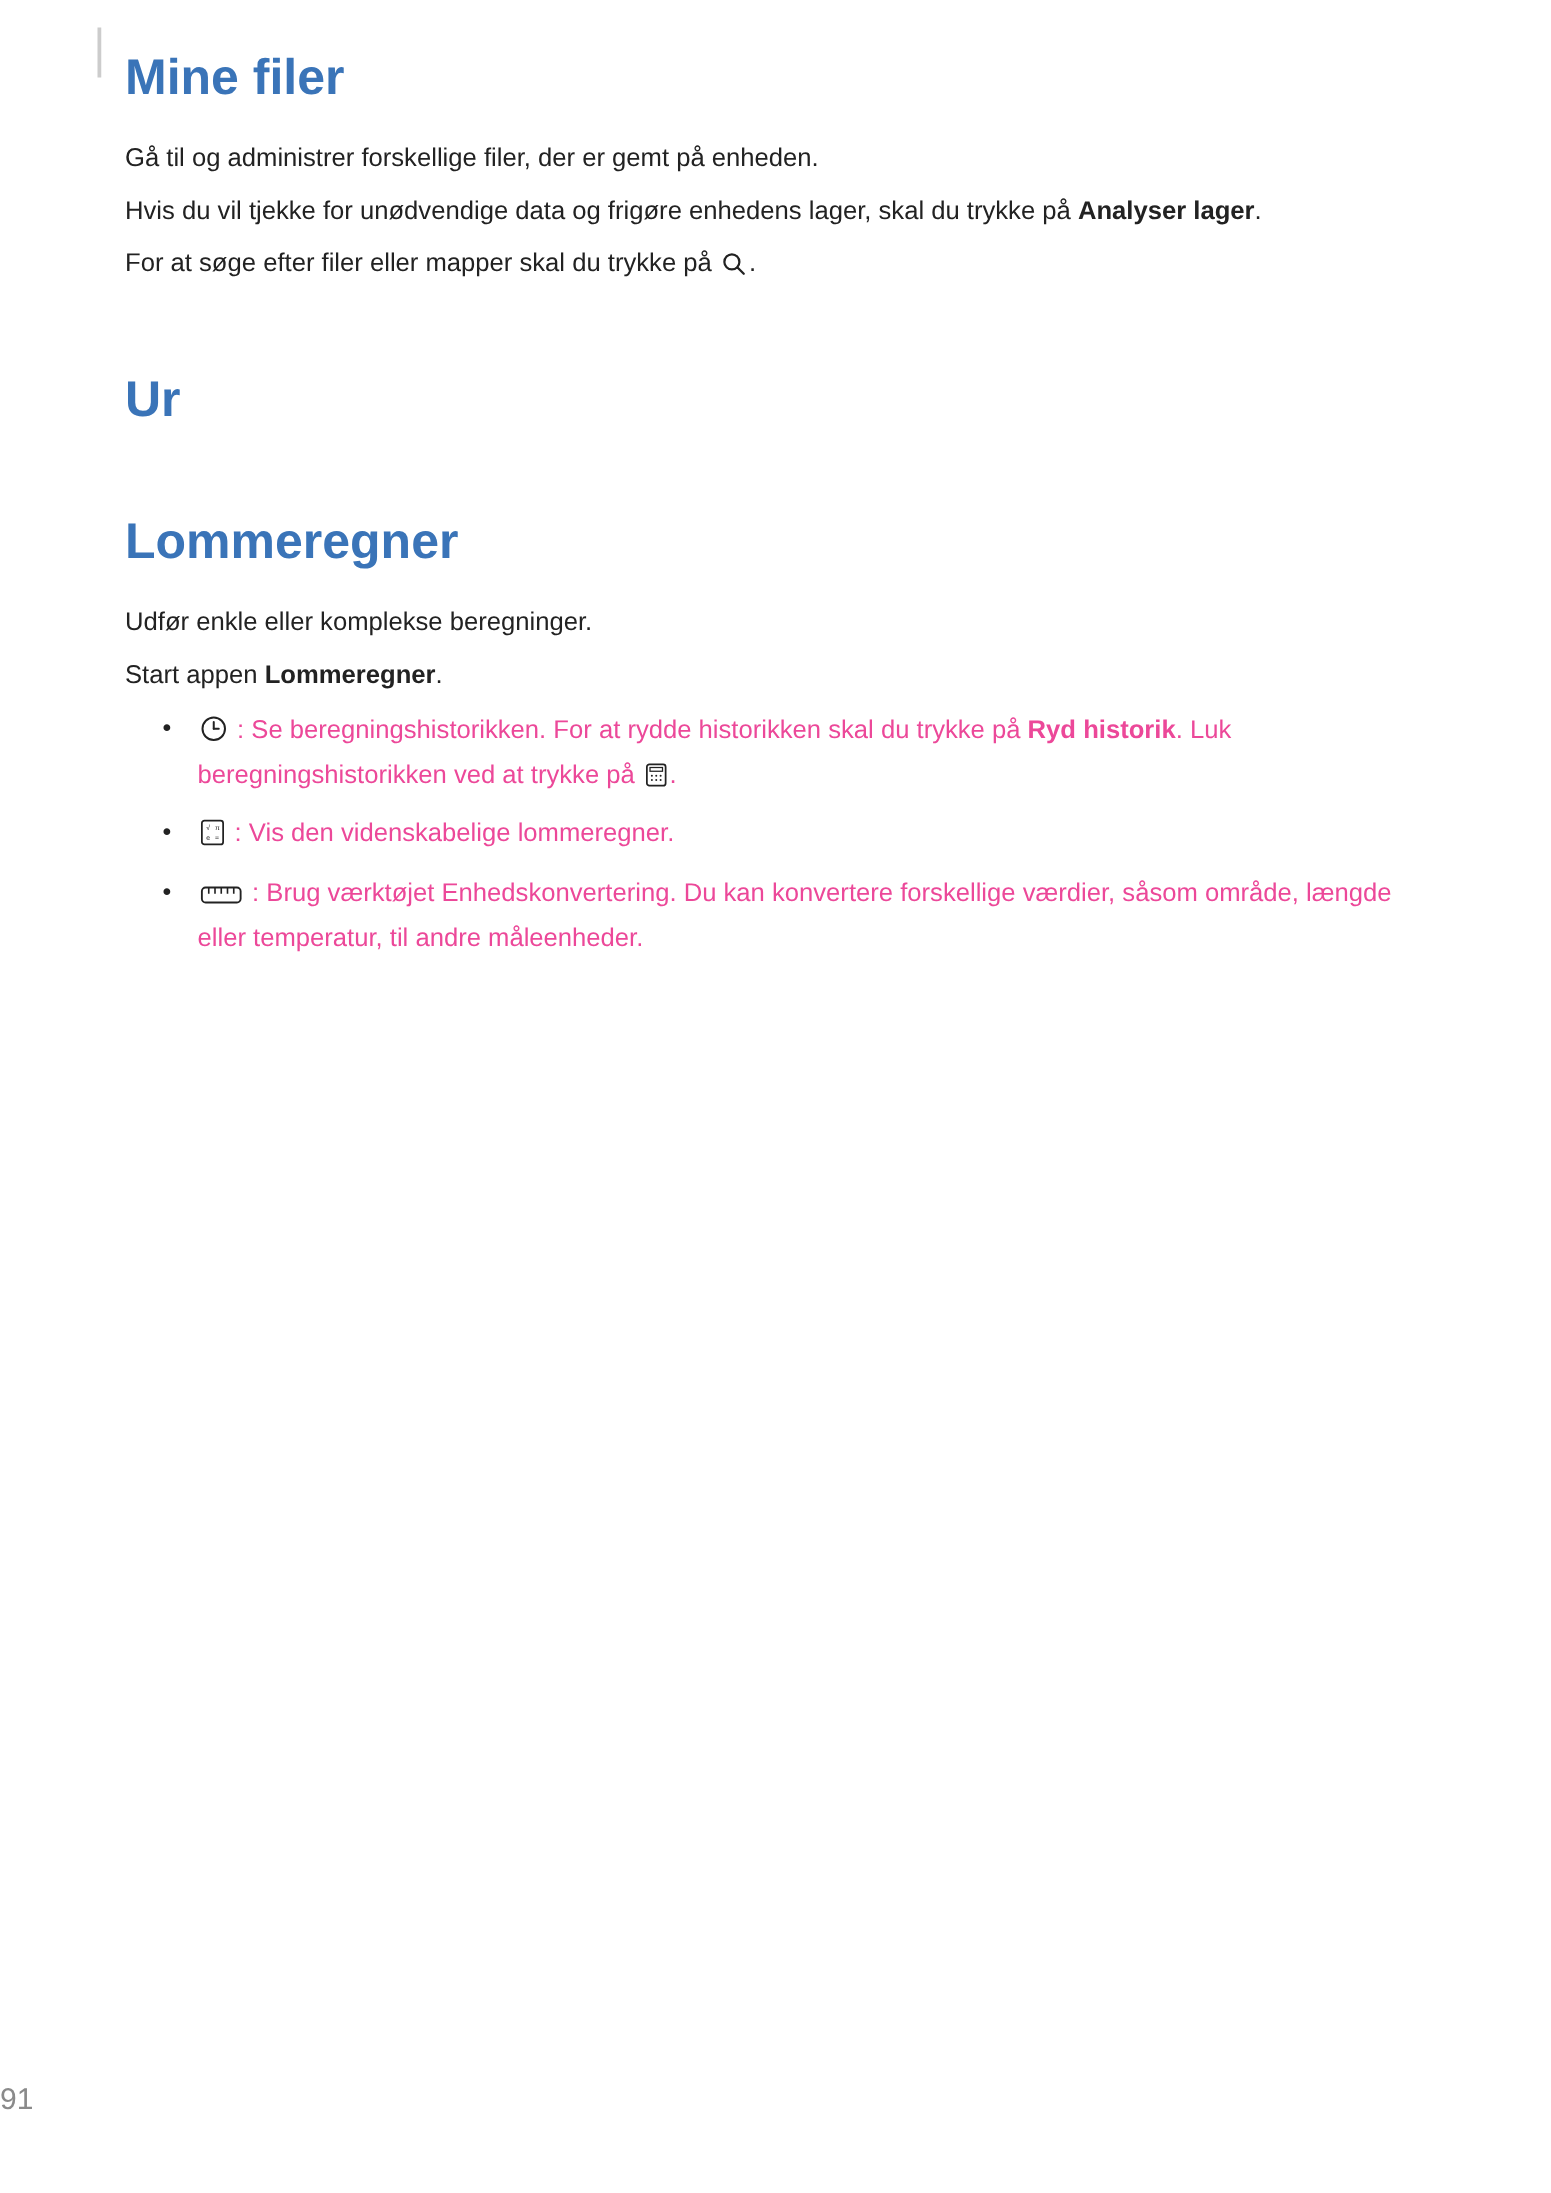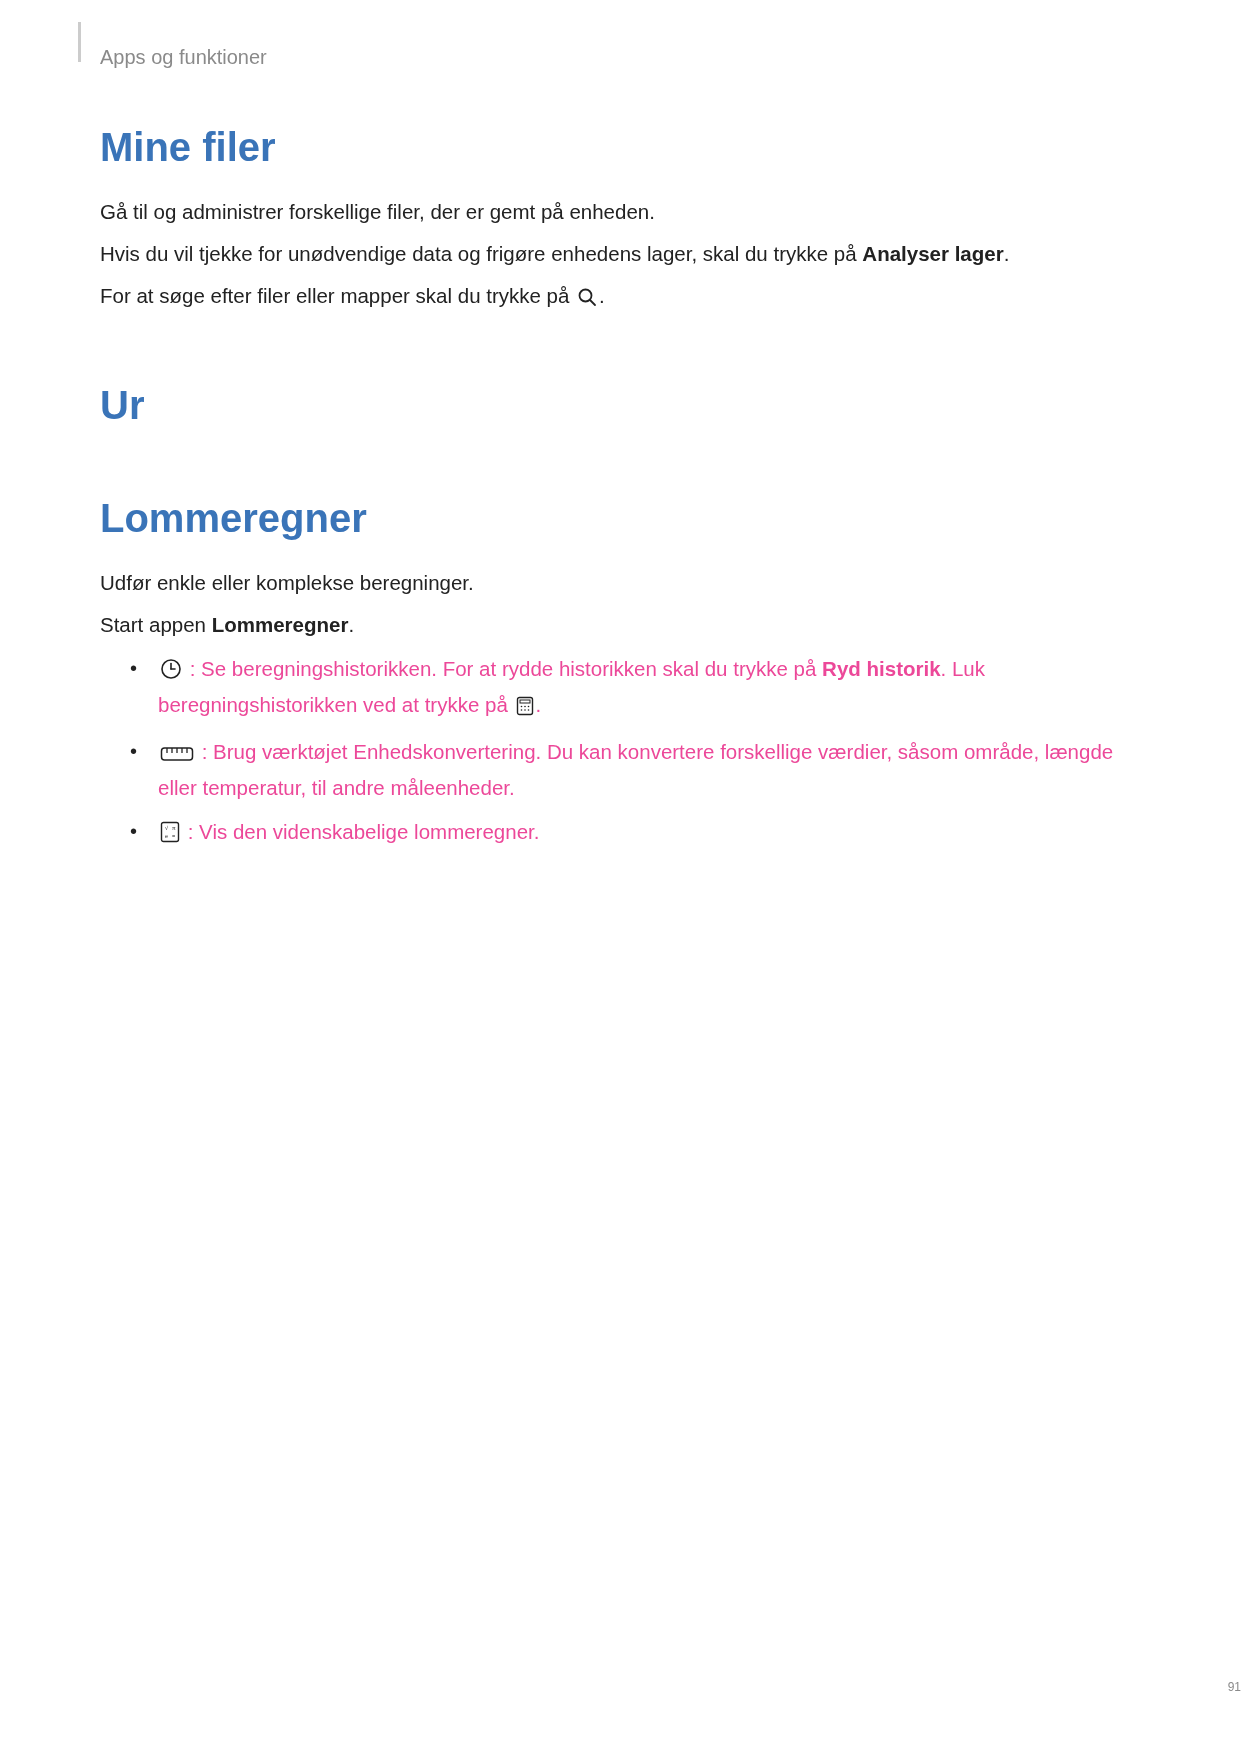--- a/index.html
+++ b/index.html
@@ -70,33 +70,32 @@
   .inline-icon {
     display: inline-block;
     vertical-align: -4px;
     margin: 0 2px;
   }
   .page-number {
     position: absolute;
     bottom: 60px;
     left: 0;
     right: 0;
-    text-align: right;
-    font-size: 12px;
+    text-align: left;
+    font-size: 24px;
     color: #8a8a8a;
   }
 </style>
 </head>
 <body>
 
 <div class="header-rule"></div>
 
 <div class="page">
 
-  <div class="breadcrumb">Apps og funktioner</div>
 
   <h1 class="section">Mine filer</h1>
 
   <p class="body">Gå til og administrer forskellige filer, der er gemt på enheden.</p>
 
 
   <p class="body">
     <span>Hvis du vil tjekke for unødvendige data og frigøre enhedens lager, skal du trykke på </span><span class="bold">Analyser lager</span><span>.</span>
   </p>
 
@@ -130,35 +129,35 @@
             <rect x="4" y="4" width="10" height="3" fill="none" stroke="#222" stroke-width="1"></rect>
             <circle cx="5.5" cy="10.5" r="0.8" fill="#222"></circle>
             <circle cx="9" cy="10.5" r="0.8" fill="#222"></circle>
             <circle cx="12.5" cy="10.5" r="0.8" fill="#222"></circle>
             <circle cx="5.5" cy="14" r="0.8" fill="#222"></circle>
             <circle cx="9" cy="14" r="0.8" fill="#222"></circle>
             <circle cx="12.5" cy="14" r="0.8" fill="#222"></circle>
           </svg></span><span>.</span>
     </li>
     <li>
+      <span class="inline-icon"><svg width="20" height="22" viewBox="0 0 20 22">
+            <rect x="1.5" y="1.5" width="17" height="19" rx="2" fill="none" stroke="#222" stroke-width="1.4"></rect>
+            <text x="5" y="9" font-size="5.5" fill="#222" font-family="Arial">√</text>
+            <text x="12" y="9" font-size="5.5" fill="#222" font-family="Arial">π</text>
+            <text x="5" y="17" font-size="5.5" fill="#222" font-family="Arial">e</text>
+            <text x="12" y="17" font-size="5.5" fill="#222" font-family="Arial">=</text>
+          </svg></span><span> : Vis den videnskabelige lommeregner.</span>
+    </li>
+    <li>
       <span class="inline-icon"><svg width="34" height="18" viewBox="0 0 34 18">
             <rect x="1.5" y="3" width="31" height="12" rx="3" fill="none" stroke="#222" stroke-width="1.5"></rect>
             <line x1="7" y1="3" x2="7" y2="8" stroke="#222" stroke-width="1.3"></line>
             <line x1="12" y1="3" x2="12" y2="8" stroke="#222" stroke-width="1.3"></line>
             <line x1="17" y1="3" x2="17" y2="8" stroke="#222" stroke-width="1.3"></line>
             <line x1="22" y1="3" x2="22" y2="8" stroke="#222" stroke-width="1.3"></line>
             <line x1="27" y1="3" x2="27" y2="8" stroke="#222" stroke-width="1.3"></line>
           </svg></span><span> : Brug værktøjet Enhedskonvertering. Du kan konvertere forskellige værdier, såsom område, længde eller temperatur, til andre måleenheder.</span>
     </li>
-    <li>
-      <span class="inline-icon"><svg width="20" height="22" viewBox="0 0 20 22">
-            <rect x="1.5" y="1.5" width="17" height="19" rx="2" fill="none" stroke="#222" stroke-width="1.4"></rect>
-            <text x="5" y="9" font-size="5.5" fill="#222" font-family="Arial">√</text>
-            <text x="12" y="9" font-size="5.5" fill="#222" font-family="Arial">π</text>
-            <text x="5" y="17" font-size="5.5" fill="#222" font-family="Arial">e</text>
-            <text x="12" y="17" font-size="5.5" fill="#222" font-family="Arial">=</text>
-          </svg></span><span> : Vis den videnskabelige lommeregner.</span>
-    </li>
   </ul>
 
 </div>
 
 <div class="page-number">91</div>
 
 </body></html>

